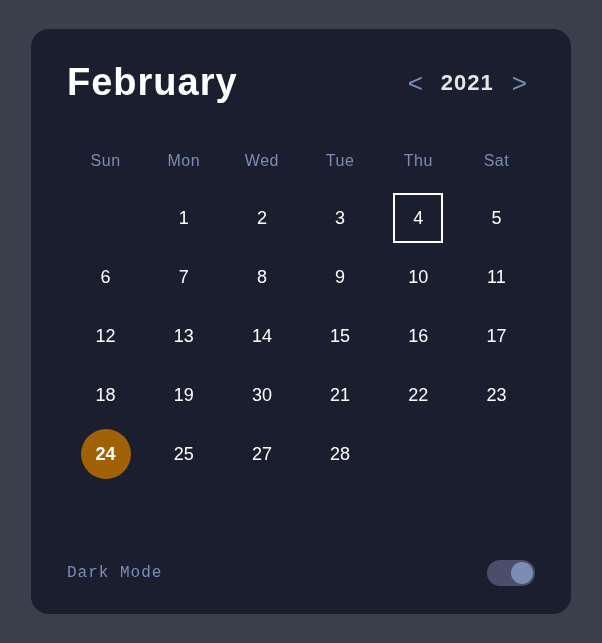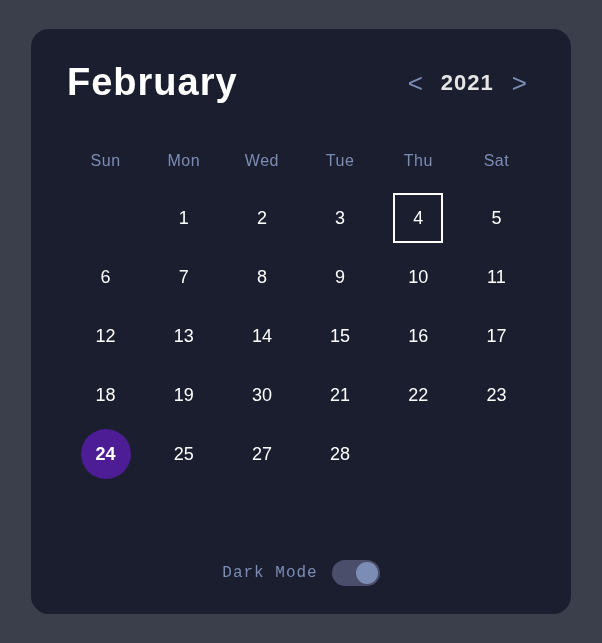--- a/index.html
+++ b/index.html
@@ -88,21 +88,21 @@
       position: relative;
     }
 
     .day-cell.empty {
       cursor: default;
     }
 
     .day-selected-circle {
       width: 50px;
       height: 50px;
-      background: #4c1d95;
+      background: #a16207;
       border-radius: 50%;
       display: flex;
       align-items: center;
       justify-content: center;
       font-size: 18px;
       color: #ffffff;
       font-weight: 600;
     }
 
     .day-today-box {
@@ -112,21 +112,21 @@
       display: flex;
       align-items: center;
       justify-content: center;
       font-size: 18px;
       color: #ffffff;
     }
 
     .footer {
       display: flex;
       align-items: center;
-      justify-content: center;
+      justify-content: space-between;
       margin-top: 18px;
       gap: 14px;
     }
 
     .dark-mode-label {
       color: #7c8db5;
       font-size: 16px;
       letter-spacing: 1px;
       font-family: 'Courier New', monospace;
     }

